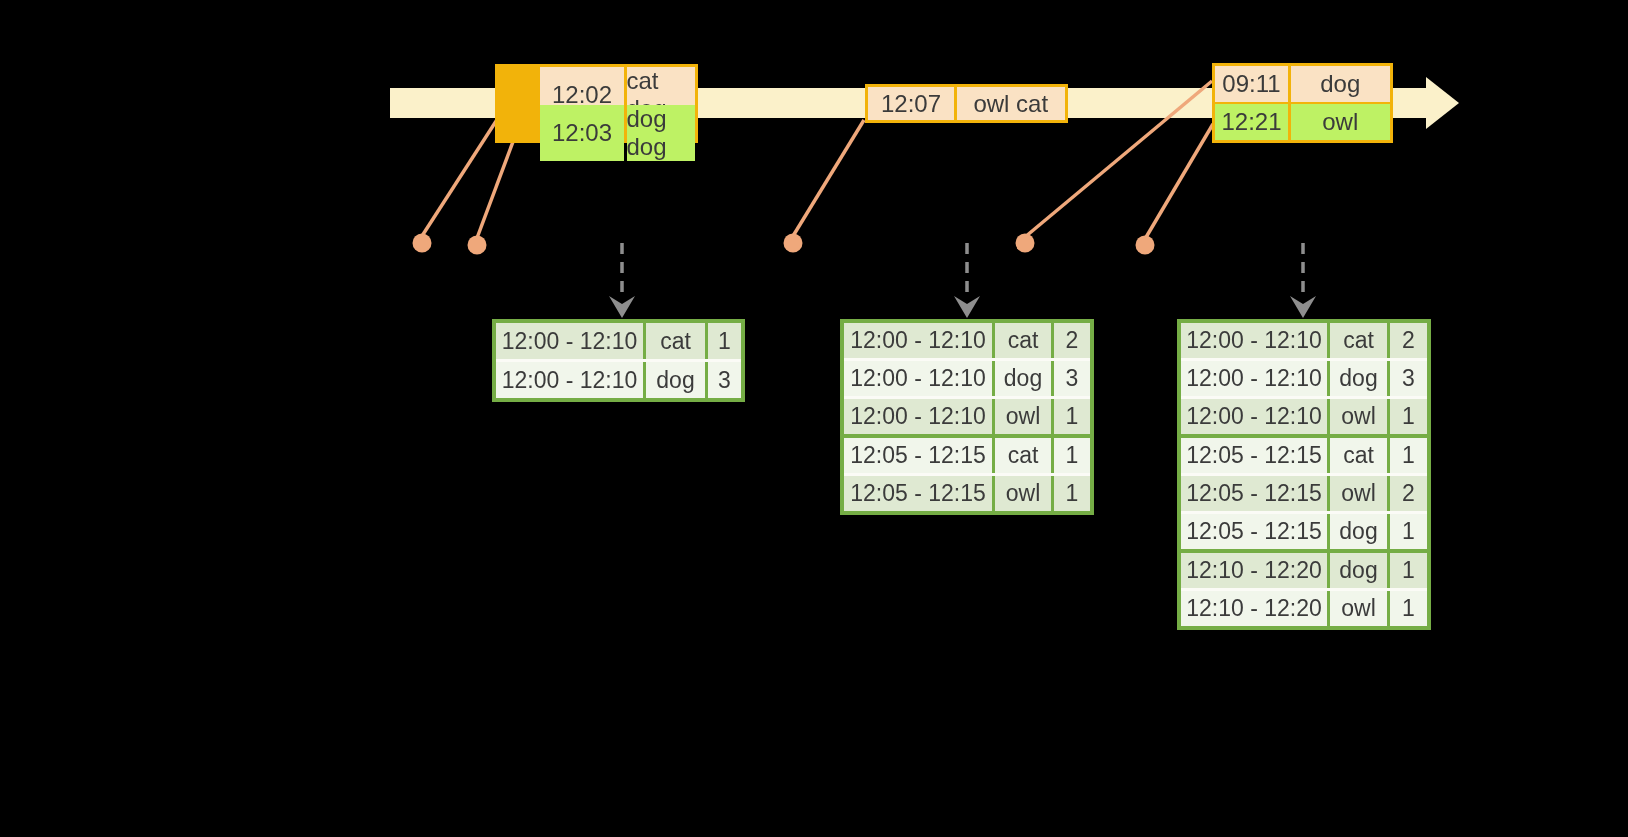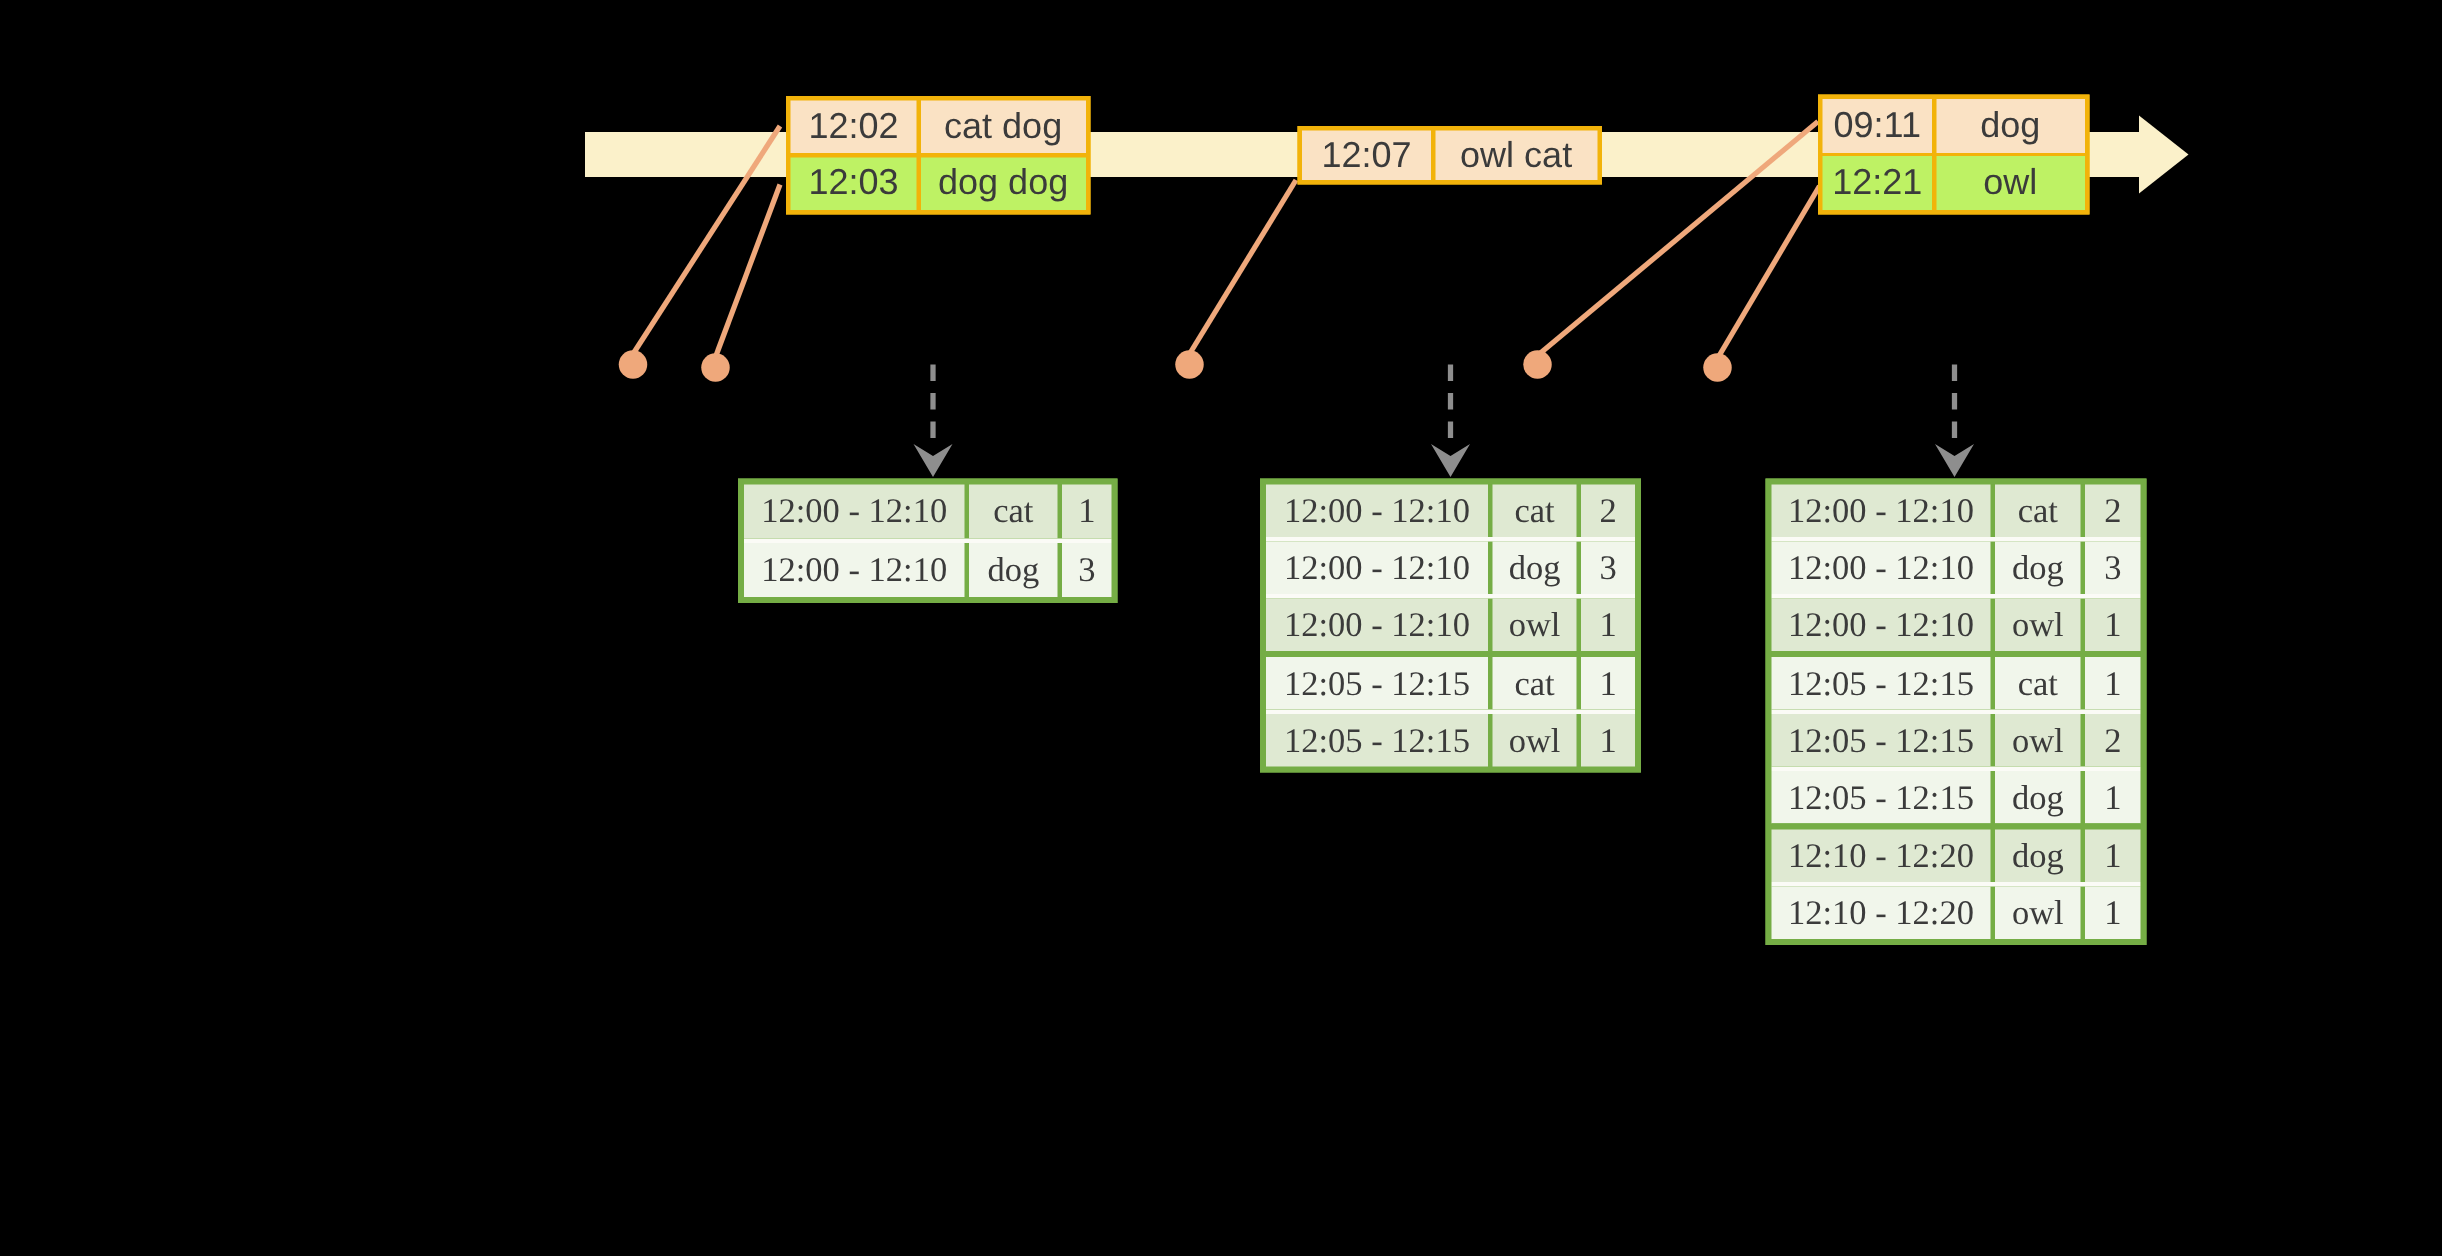--- a/index.html
+++ b/index.html
@@ -28,34 +28,34 @@
   
   .etable{
     position:absolute;box-sizing:border-box;
     display:flex;flex-direction:column;gap:2.5px;
     background:#F2B30A;border:3px solid #F2B30A;
     font-size:24px;
   }
   .etable .trow{display:grid;gap:2.5px;}
   .etable .trow.dark  .tcell{background:#FAE2C4;}
   .etable .trow.light .tcell{background:#bef264;}
-  #etable-1{left:524px;top:64px;width:203px;}
+  #etable-1{left:495px;top:64px;width:203px;padding-left:42px;}
   #etable-1 .trow{grid-template-columns:84px 1fr;height:35px;}
   #etable-2{left:865px;top:84px;width:203px;}
   #etable-2 .trow{grid-template-columns:86px 1fr;height:33px;}
   #etable-3{left:1212px;top:63px;width:181px;}
   #etable-3 .trow{grid-template-columns:73px 1fr;height:35.5px;}
   
   .rtable{
     position:absolute;box-sizing:border-box;
     display:flex;flex-direction:column;
     background:#75AD45;border:4px solid #75AD45;
     font-size:23px;
   }
-  .rtable .trow{display:grid;gap:3px;background:#75AD45;border-top:3px solid #FBFBF6;font-family:Liberation Serif, serif;}
+  .rtable .trow{display:grid;gap:3px;background:#75AD45;border-top:3px solid #FBFBF6;}
   .rtable .trow:first-child{border-top:none;}
   .rtable .trow.group-start{border-top:4px solid #75AD45;}
   .rtable .trow.dark  .tcell{background:#DFE9D2;}
   .rtable .trow.light .tcell{background:#F1F6EB;}
   #rtable-1{left:492px;top:319px;width:253px;}
   #rtable-1 .trow{grid-template-columns:147px 59px 1fr;height:36px;}
   #rtable-2{left:840px;top:319px;width:254px;}
   #rtable-2 .trow{grid-template-columns:148px 56px 1fr;height:35px;}
   #rtable-3{left:1177px;top:319px;width:254px;}
   #rtable-3 .trow{grid-template-columns:146px 57px 1fr;height:35px;}

